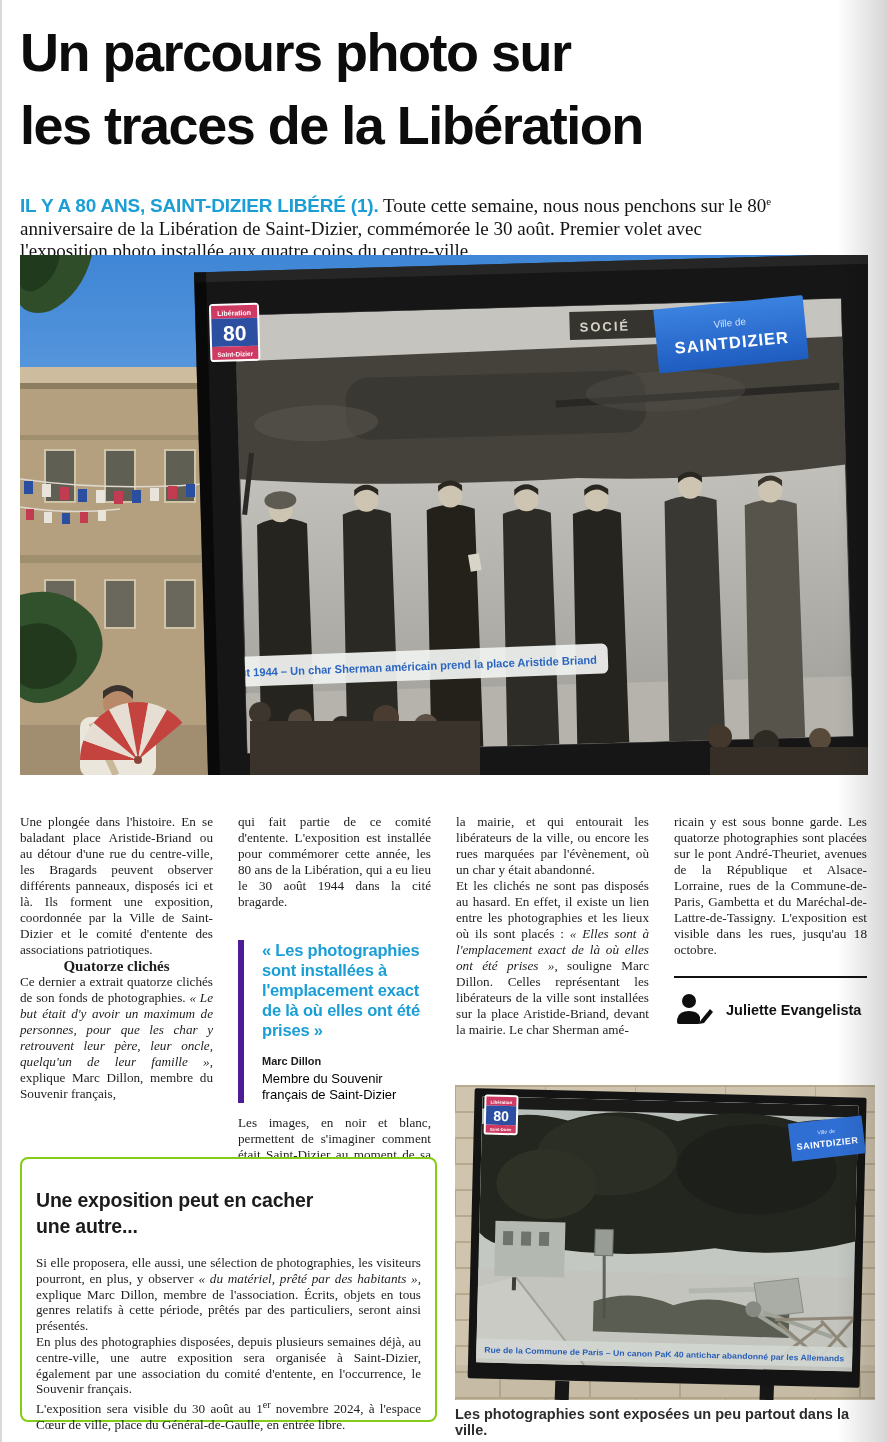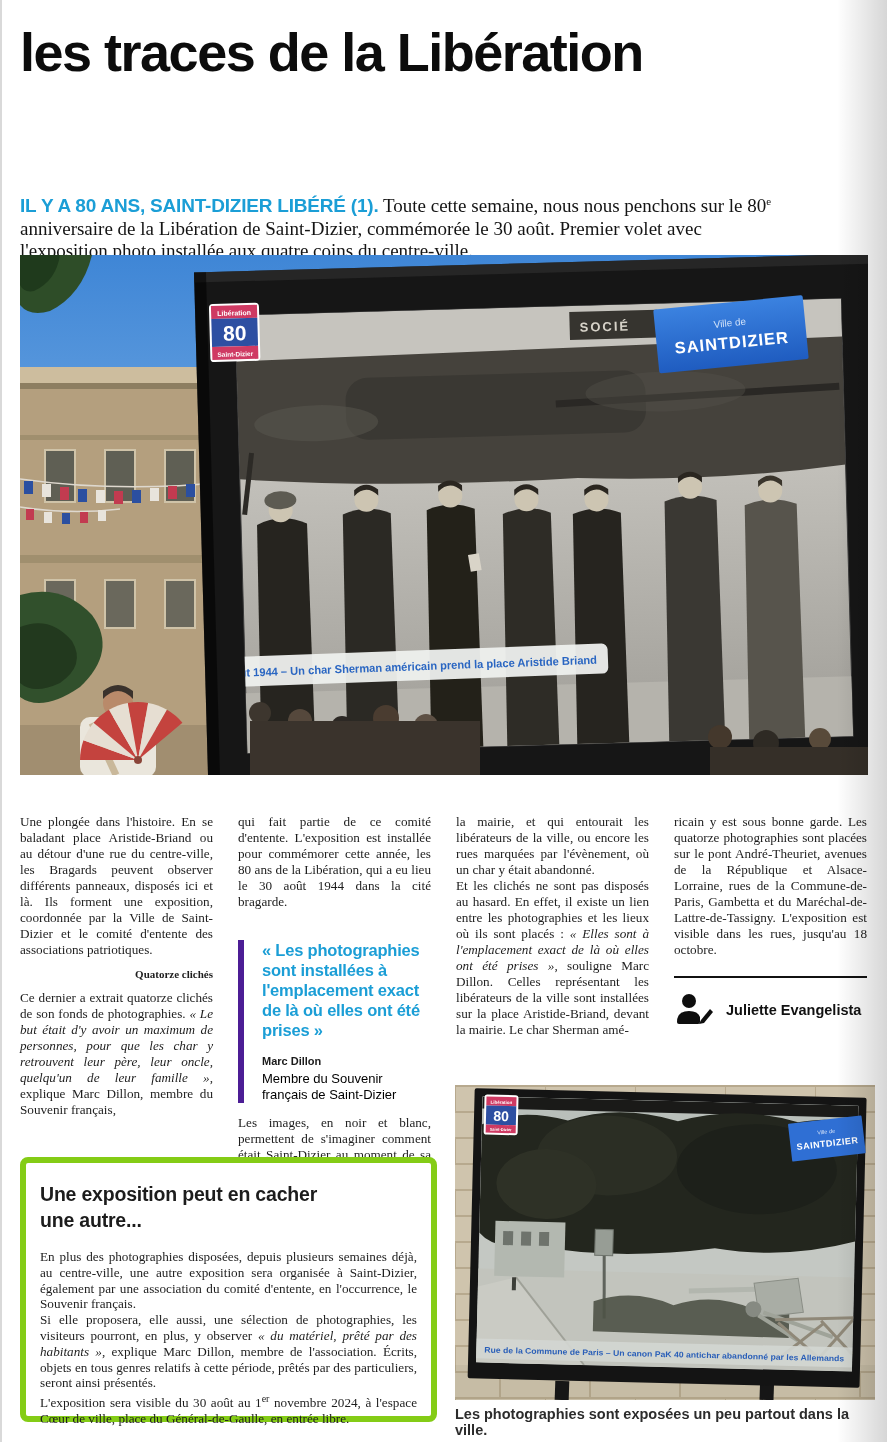--- a/index.html
+++ b/index.html
@@ -17,47 +17,48 @@
   .photo-main{position:absolute;left:20px;top:255px;width:848px;height:520px;}
   .photo-main svg,.photo2 svg{display:block;}
   .caption{position:absolute;font-size:14.5px;font-weight:700;color:#2c2c2c;}
   .caption-main{left:20px;top:784px;width:700px;}
   .caption-photo2{left:455px;top:1406px;width:420px;}
   .col{position:absolute;top:814px;width:193px;font-family:"Liberation Serif",serif;
        font-size:13.2px;line-height:16px;text-align:justify;color:#1d1d1d;
        -webkit-hyphens:auto;hyphens:auto;}
   .col p{margin:0;}
   .col-1{left:20px;}  .col-2{left:238px;}  .col-3{left:456px;}  .col-4{left:674px;}
-  .subhead{font-weight:700;font-size:11px;margin:8px 0;text-align:right;}
+  .subhead{font-weight:700;font-size:15px;margin:0 0;text-align:center;}
   .quote-block{border-left:6px solid #4c1d95;padding-left:18px;margin:30px 0 12px;
        font-family:"Liberation Sans",sans-serif;text-align:left;}
   .quote-text{color:#1b9ed6;font-weight:700;font-size:16.5px;line-height:20px;letter-spacing:-0.2px;}
   .quote-author{margin-top:13px;font-weight:700;font-size:11px;color:#1a1a1a;}
   .quote-role{font-size:13px;line-height:16px;color:#000000;margin-top:2px;}
   .byline-rule{margin-top:18px;height:2px;background:#111;width:100%;}
   .byline-row{margin-top:14px;display:flex;align-items:center;gap:12px;text-align:left;}
   .byline-name{font-family:"Liberation Sans",sans-serif;font-weight:700;font-size:14.5px;color:#111;}
   .info-box{position:absolute;left:20px;top:1157px;width:417px;height:265px;box-sizing:border-box;
-       border:6px solid #84cc16;border-radius:8px;padding:18px 14px;background:#fff;}
+       border:2px solid #84cc16;border-radius:8px;padding:28px 14px;background:#fff;}
   .info-box-title{font-weight:700;font-size:19.5px;line-height:26px;letter-spacing:-0.2px;
        color:#1c1c1c;width:300px;margin-bottom:16px;}
   .info-box-body{font-family:"Liberation Serif",serif;font-size:13.2px;line-height:15.8px;
        text-align:justify;color:#1d1d1d;-webkit-hyphens:auto;hyphens:auto;}
   .info-box-body p{margin:0;}
   .photo2{position:absolute;left:455px;top:1085px;width:420px;height:315px;}
   i{font-style:italic;}
 </style>
 </head>
 <body>
 
 <div class="page">
   <div class="edge-left"></div>
   <div class="edge-right"></div>
 
   <div class="headline">
+    <div>Un parcours photo sur</div>
     <div>les traces de la Libération</div>
   </div>
 
   <p class="lead"><span class="kicker" style="color:#1b9ed6">IL Y A 80 ANS, SAINT-DIZIER LIBÉRÉ (1).</span><span> Toute cette semaine, nous nous penchons sur le 80</span><sup>e</sup><span> anniversaire de la Libération de Saint-Dizier, commémorée le 30 août. Premier volet avec l'exposition photo installée aux quatre coins du centre-ville.</span></p>
 
   <div class="photo-main">
     <svg width="848" height="520" viewBox="0 0 848 520">
       <defs>
         <linearGradient id="sky" x1="0" y1="0" x2="0" y2="1">
           <stop offset="0" stop-color="#3f86d6"></stop>
@@ -262,22 +263,22 @@
         <path d="M3,30 Q3,19 15,19 Q24,19 26,25 L26,30 Q26,32 24,32 L5,32 Q3,32 3,30 Z" fill="#0e0e0e"></path>
         <path d="M27,28 L36,17 L39,20 L30,31 L25,32 Z" fill="#0e0e0e"></path>
       </svg>
       <span class="byline-name">Juliette Evangelista</span>
     </div>
   </div>
 
   <div class="info-box">
     <div class="info-box-title">Une exposition peut en cacher une autre...</div>
     <div class="info-box-body" lang="fr">
+      <p><span>Si elle proposera, elle aussi, une sélection de photographies, les visiteurs pourront, en plus, y observer </span><i>« du matériel, prêté par des habitants »</i><span>, explique Marc Dillon, membre de l'association. Écrits, objets en tous genres relatifs à cette période, prêtés par des particuliers, seront ainsi présentés.</span></p>
       <p>En plus des photographies disposées, depuis plusieurs semaines déjà, au centre-ville, une autre exposition sera organisée à Saint-Dizier, également par une association du comité d'entente, en l'occurrence, le Souvenir français.</p>
-      <p><span>Si elle proposera, elle aussi, une sélection de photographies, les visiteurs pourront, en plus, y observer </span><i>« du matériel, prêté par des habitants »</i><span>, explique Marc Dillon, membre de l'association. Écrits, objets en tous genres relatifs à cette période, prêtés par des particuliers, seront ainsi présentés.</span></p>
       <p><span>L'exposition sera visible du 30 août au 1</span><sup style="font-size:10px">er</sup><span> novembre 2024, à l'espace Cœur de ville, place du Général-de-Gaulle, en entrée libre.</span></p>
     </div>
   </div>
 
   <div class="photo2">
     <svg width="420" height="315" viewBox="0 0 420 315">
       <defs>
         <pattern id="stone" width="90" height="52" patternUnits="userSpaceOnUse">
           <rect width="90" height="52" fill="#cfc4ad"></rect>
           <line x1="0" y1="1" x2="90" y2="1" stroke="#b7a98e" stroke-width="2"></line>

